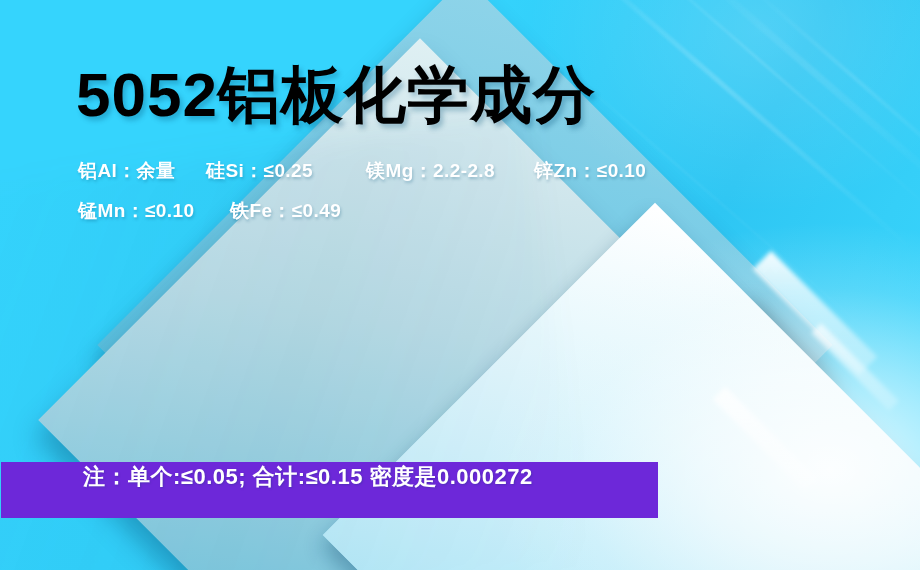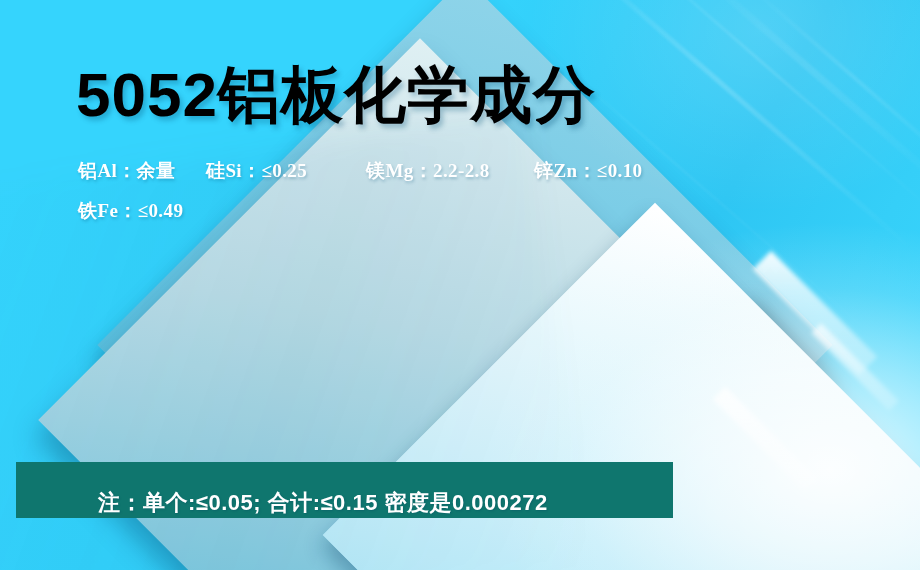--- a/index.html
+++ b/index.html
@@ -181,21 +181,20 @@
 
   .comp-rows {
     position: absolute;
     left: 78px;
     top: 158px;
     color: #ffffff;
     font-size: 19px;
     font-weight: bold;
     letter-spacing: 0.4px;
     text-shadow: 1px 2px 3px rgba(0,80,120,0.28);
-    font-family: Liberation Serif, serif;
   }
   .comp-row {
     display: flex;
     align-items: baseline;
     height: 40px;
     white-space: nowrap;
   }
   .comp-item {
     display: inline-block;
   }
@@ -208,27 +207,27 @@
   .row1 .comp-item:nth-child(3) { width: 168px; }
   .row1 .comp-item:nth-child(4) { width: 158px; }
   .row1 .comp-item:nth-child(5) { width: 160px; }
   
   .row2 .comp-item:nth-child(1) { width: 152px; }
   .row2 .comp-item:nth-child(2) { width: 190px; }
   .row2 .comp-item:nth-child(3) { width: 160px; }
 
   .note-bar {
     position: absolute;
-    left: 16px;
+    left: 1px;
     top: 462px;
     width: 657px;
     height: 56px;
-    background: #0f766e;
+    background: #6d28d9;
     display: flex;
-    align-items: flex-end;
+    align-items: flex-start;
   }
   .note-text {
     color: #ffffff;
     font-size: 22px;
     font-weight: bold;
     letter-spacing: 0.5px;
     margin-left: 82px;
     white-space: nowrap;
     text-shadow: 1px 1px 2px rgba(0,60,95,0.25);
   }
@@ -269,20 +268,21 @@
     <div class="comp-rows">
 
       <div class="comp-row row1">
         <span class="comp-item"><span class="el">铝Al：</span><span class="val">余量</span></span>
         <span class="comp-item"><span class="el">硅Si：</span><span class="val">≤0.25</span></span>
         <span class="comp-item"><span class="el">镁Mg：</span><span class="val">2.2-2.8</span></span>
         <span class="comp-item"><span class="el">锌Zn：</span><span class="val">≤0.10</span></span>
       </div>
 
       <div class="comp-row row2">
+        <span class="comp-item"><span class="el">锰Mn：</span><span class="val">≤0.10</span></span>
         <span class="comp-item"><span class="el">铁Fe：</span><span class="val">≤0.49</span></span>
       </div>
 
     </div>
 
     <div class="note-bar">
       <span class="note-text">注：单个:≤0.05; 合计:≤0.15  密度是0.000272</span>
     </div>
 
   </div>

